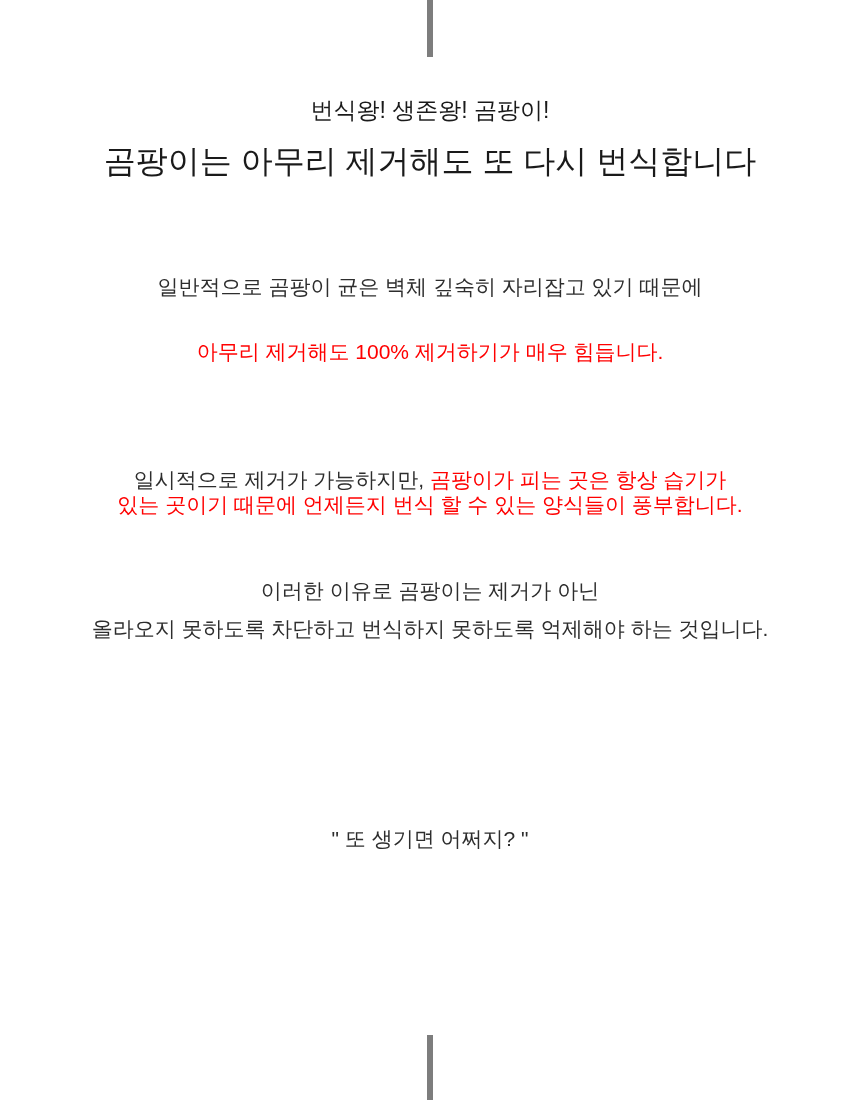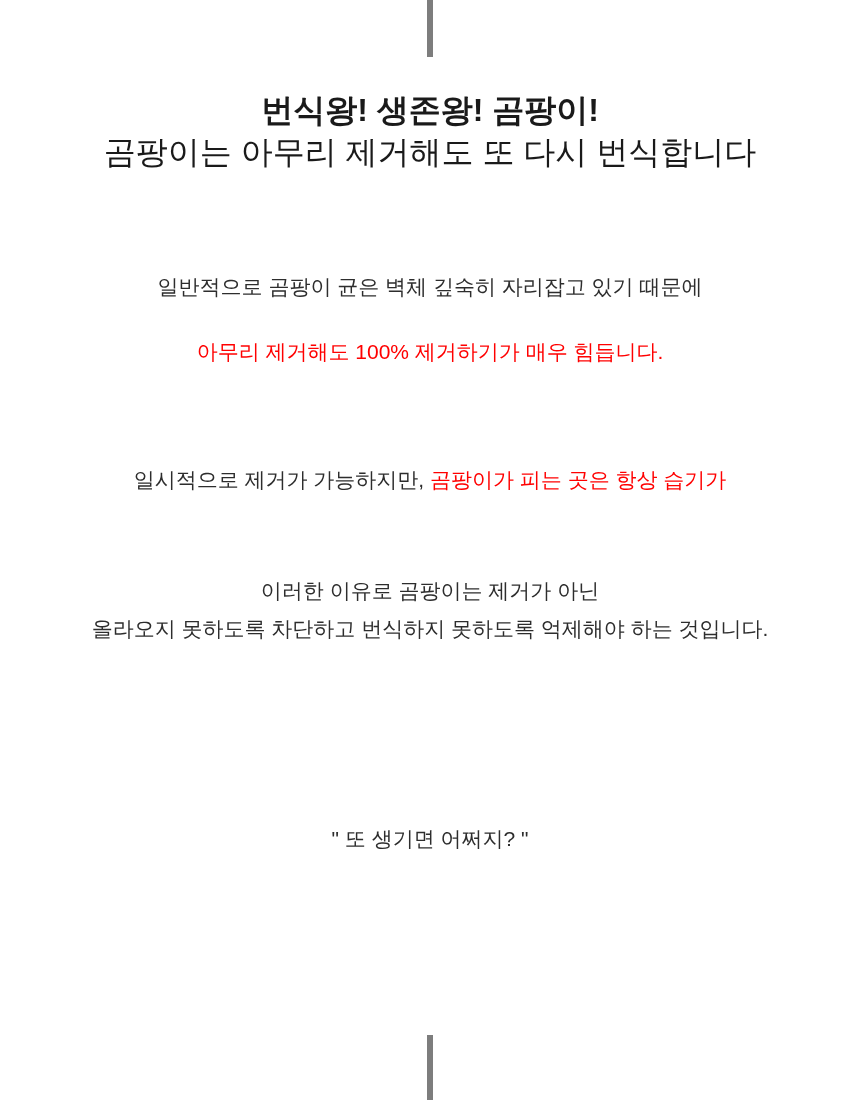--- a/index.html
+++ b/index.html
@@ -29,47 +29,48 @@
     width: 860px;
     margin: 0;
     text-align: center;
     font-size: 21px;
     line-height: 24px;
     font-weight: 400;
     color: var(--text, #2d2d2d);
     white-space: nowrap;
   }
   .title {
-    font-size: 32px;
+    font-size: 23px;
     line-height: 38px;
-    font-weight: 700;
+    font-weight: 400;
     color: var(--title, #1a1a1a);
   }
   .subtitle {
     font-size: 32px;
     line-height: 38px;
     font-weight: 400;
     color: var(--title, #1a1a1a);
   }
   .red { color: var(--red, #ff0000); }
 </style>
 </head>
 <body style="background: rgb(255, 255, 255);">
 
 <div class="page">
 
   <div class="vbar top"></div>
 
   <h1 class="line title" style="top:91px">번식왕! 생존왕! 곰팡이!</h1>
-  <h2 class="line subtitle" style="top:133px">곰팡이는 아무리 제거해도 또 다시 번식합니다</h2>
+  <h2 class="line subtitle" style="top:142px">곰팡이는 아무리 제거해도 또 다시 번식합니다</h2>
 
   <p class="line" style="top:275px">일반적으로 곰팡이 균은 벽체 깊숙히 자리잡고 있기 때문에</p>
   <p class="line red" style="top:340px">아무리 제거해도 100% 제거하기가 매우 힘듭니다.</p>
 
   <p class="line" style="top:468px"><span>일시적으로 제거가 가능하지만, </span><span class="red">곰팡이가 피는 곳은 항상 습기가</span></p>
+  <p class="line red" style="top:493px">있는 곳이기 때문에 언제든지 번식 할 수 있는 양식들이 풍부합니다.</p>
 
   <p class="line" style="top:579px">이러한 이유로 곰팡이는 제거가 아닌</p>
   <p class="line" style="top:617px">올라오지 못하도록 차단하고 번식하지 못하도록 억제해야 하는 것입니다.</p>
 
 
   <p class="line" style="top:827px">" 또 생기면 어쩌지? "</p>
 
 
   <div class="vbar bottom"></div>
 

